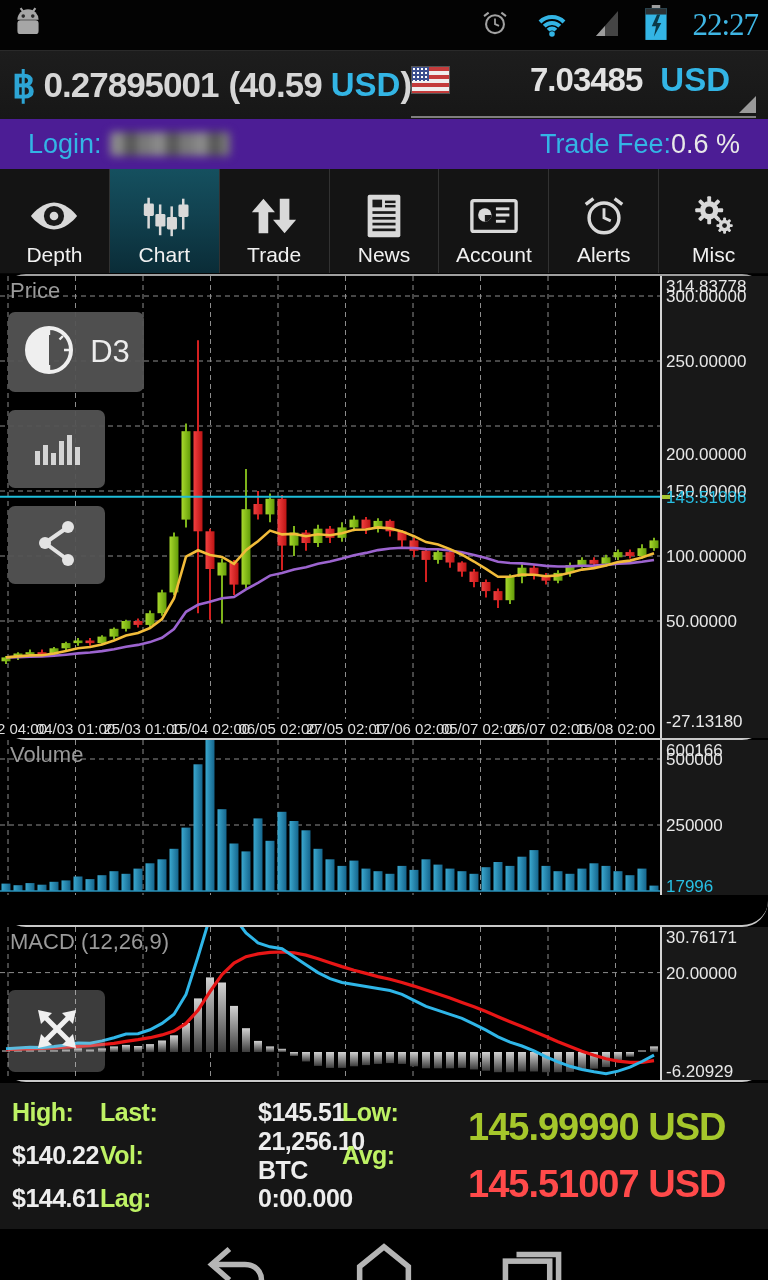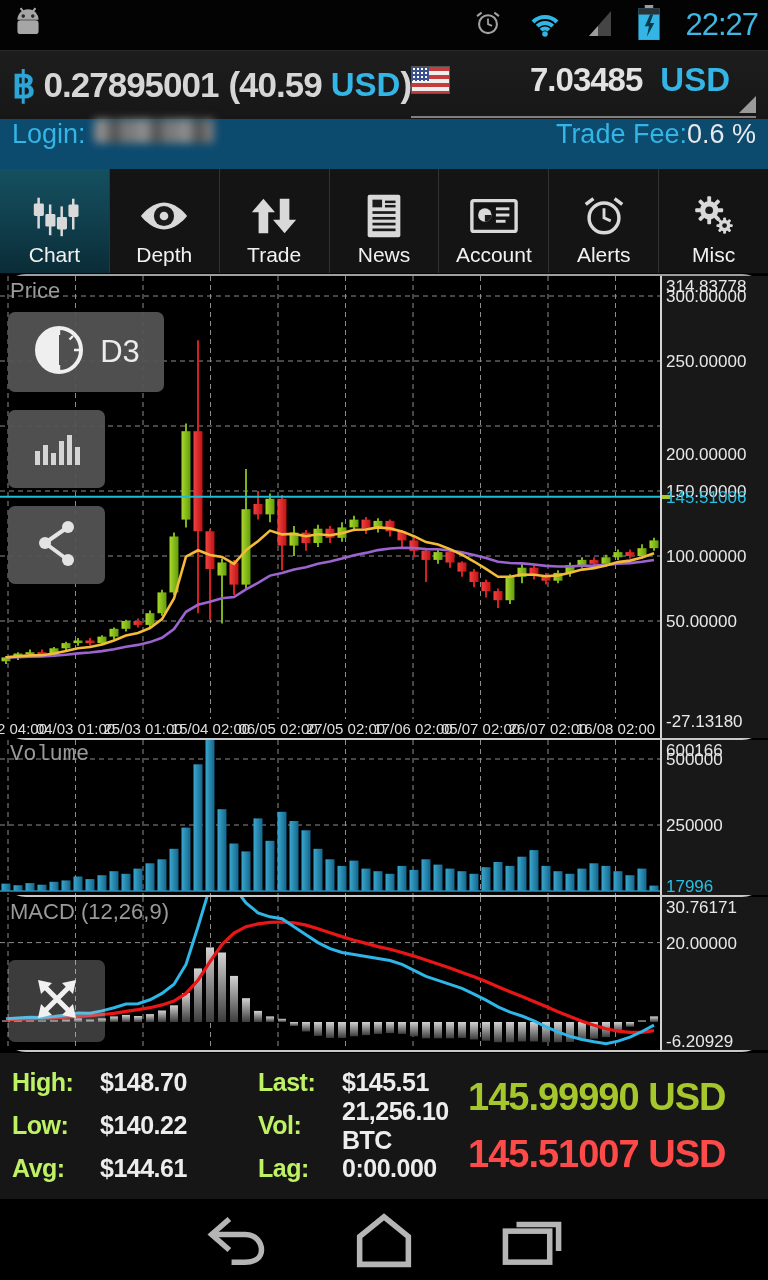--- a/index.html
+++ b/index.html
@@ -1,37 +1,37 @@
 <!DOCTYPE html>
 <html><head>
 <meta charset="utf-8">
 <style>
   html,body{margin:0;padding:0;background:#000;}
   body{font-family:"Liberation Sans",sans-serif;-webkit-font-smoothing:antialiased;}
   .app{position:relative;width:768px;height:1280px;background:#000;overflow:hidden;}
 
   
   .status-bar{height:50px;background:#030303;display:flex;align-items:center;padding:0 10px;}
-  .sb-right{margin-left:auto;display:flex;align-items:center;gap:24px;}
+  .sb-right{margin-left:auto;display:flex;align-items:center;gap:24px;font-family:Liberation Serif, serif;}
   .sb-time{color:#3fb6e4;font-size:31px;letter-spacing:-1px;}
 
   
   .header-row{height:68px;background:linear-gradient(#1d1d1d,#171717);display:flex;align-items:center;padding:0 12px;border-top:1px solid #2a2a2a;}
   .btc-sym{color:#2da5d5;font-size:37px;font-weight:bold;margin-right:8px;}
   .hdr-amount{color:#d6d6d6;font-size:35px;font-weight:bold;letter-spacing:-1px;}
   .hdr-usd{color:#33b5e5;font-size:33px;font-weight:bold;}
   .spinner{margin-left:auto;position:relative;width:352px;height:56px;display:flex;align-items:center;border-bottom:2px solid #7f7f7f;padding-bottom:8px;}
   .flag{width:37px;height:26px;position:relative;overflow:hidden;border:1px solid #555;background:repeating-linear-gradient(#c43c3c 0 4px,#efefef 4px 8px);}
   .flag .canton{position:absolute;left:0;top:0;width:17px;height:14px;background:#3c4f8f;background-image:radial-gradient(#fff 0.8px,transparent 1px);background-size:4px 4px;}
   .spn-val{margin-left:auto;color:#e2e2e2;font-size:33px;font-weight:bold;letter-spacing:-1px;}
   .spn-ccy{color:#33b5e5;font-size:33px;font-weight:bold;margin:0 26px 0 18px;}
   .spn-tri{position:absolute;right:0;bottom:3px;width:0;height:0;border-left:17px solid transparent;border-bottom:17px solid #9a9a9a;}
 
   
-  .login-row{height:50px;display:flex;align-items:flex-start;padding:0 12px;background:#0c4a6e;}
+  .login-row{height:50px;display:flex;align-items:center;padding:0 28px;background:#4c1d95;}
   .login-lbl,.fee-lbl{color:#33b5e5;font-size:27px;}
   .login-blur{width:120px;height:24px;margin-left:8px;border-radius:3px;background:repeating-linear-gradient(90deg,#8a8a8a 0 14px,#585858 14px 27px,#7a7a7a 27px 42px);filter:blur(4px);}
   .fee-wrap{margin-left:auto;display:flex;align-items:center;}
   .fee-val{color:#e8e8e8;font-size:27px;}
 
   
   .tab-bar{height:104px;display:flex;background:#141414;border-bottom:1px solid #050505;}
   .tab{flex:1;display:flex;flex-direction:column;align-items:center;justify-content:flex-end;padding-bottom:6px;border-right:1px solid #323232;cursor:pointer;}
   .tab:last-child{border-right:none;}
   .tab.sel{background:linear-gradient(180deg,#15505f 0%,#11414f 45%,#0a2c37 100%);}
@@ -136,46 +136,46 @@
   <div class="login-row">
     <span class="login-lbl">Login:</span>
     <span class="login-blur"></span>
     <div class="fee-wrap">
       <span class="fee-lbl">Trade Fee:</span>
       <span class="fee-val">0.6 %</span>
     </div>
   </div>
 
   <div class="tab-bar" id="tabbar">
+      <div class="tab">
+        <span class="tab-icon">
+          <svg width="50" height="46" viewBox="0 0 52 46">
+            <path d="M26 9 C15 9 6 18 2 23 C6 28 15 37 26 37 C37 37 46 28 50 23 C46 18 37 9 26 9 Z" fill="#d9d9d9"></path>
+            <circle cx="26" cy="23" r="10.5" fill="#1a1a1a"></circle>
+            <circle cx="26" cy="23" r="4.5" fill="#d9d9d9"></circle>
+          </svg>
+        </span>
+        <span class="tab-label">Depth</span>
+      </div>
       <div class="tab sel">
         <span class="tab-icon">
           <svg width="50" height="46" viewBox="0 0 52 46">
             <g fill="#d9d9d9">
               <rect x="8.7" y="4" width="2.6" height="32"></rect>
               <rect x="5" y="10" width="10.5" height="13" rx="1.5"></rect>
               <rect x="20.7" y="11" width="2.6" height="32"></rect>
               <rect x="17" y="21" width="10.5" height="13" rx="1.5"></rect>
               <rect x="32.7" y="13" width="2.6" height="31"></rect>
               <rect x="29" y="24" width="10.5" height="13" rx="1.5"></rect>
               <rect x="44.7" y="5" width="2.6" height="32"></rect>
               <rect x="41" y="11" width="10.5" height="13" rx="1.5"></rect>
             </g>
           </svg>
         </span>
         <span class="tab-label">Chart</span>
-      </div>
-      <div class="tab">
-        <span class="tab-icon">
-          <svg width="50" height="46" viewBox="0 0 52 46">
-            <path d="M26 9 C15 9 6 18 2 23 C6 28 15 37 26 37 C37 37 46 28 50 23 C46 18 37 9 26 9 Z" fill="#d9d9d9"></path>
-            <circle cx="26" cy="23" r="10.5" fill="#1a1a1a"></circle>
-            <circle cx="26" cy="23" r="4.5" fill="#d9d9d9"></circle>
-          </svg>
-        </span>
-        <span class="tab-label">Depth</span>
       </div>
       <div class="tab">
         <span class="tab-icon">
           <svg width="50" height="46" viewBox="0 0 52 46">
             <g fill="#d9d9d9">
               <path d="M15 5 L27 19 H20 V41 H10 V19 H3 Z"></path>
               <path d="M37 41 L49 27 H42 V5 H32 V27 H25 Z"></path>
             </g>
           </svg>
         </span>
@@ -253,21 +253,21 @@
           </svg>
         </span>
         <span class="tab-label">Misc</span>
       </div>
     </div>
 
   <div class="panel first">
     <div>
       <div class="plot-wrap" style="height:443px;">
         <span class="overlay-title">Price</span>
-        <div class="chart-btn" style="left:8px;top:36px;width:156px;height:80px;">
+        <div class="chart-btn" style="left:8px;top:36px;width:136px;height:80px;">
           <span>
             <svg width="54" height="54" viewBox="0 0 54 54">
               <path d="M27 5 A22 22 0 0 0 27 49 Z" fill="#efefef"></path>
               <circle cx="27" cy="27" r="22" fill="none" stroke="#efefef" stroke-width="4"></circle>
               <g stroke="#efefef" stroke-width="2.4">
                 <path d="M27 7 V12 M27 42 V47 M7 27 H12 M42 27 H47 M13 13 L16.5 16.5 M41 13 L37.5 16.5 M13 41 L16.5 37.5"></path>
               </g>
             </svg>
           </span>
           <span class="d3-label">D3</span>
@@ -463,21 +463,21 @@
         <span class="ylab" style="top: 206px;">150.00000</span>
         <span class="ylab" style="top: 271px;">100.00000</span>
         <span class="ylab" style="top: 336px;">50.00000</span>
         <span class="ylab" style="top: 436px;">-27.13180</span>
         <span class="ylab cyan" style="top: 212px;">145.51006</span>
         <span class="ask-dash" style="top: 219.2px;"></span>
       </div>
   </div>
 
   <div class="panel">
-    <div class="plot-wrap" style="height:155px;font-family:Liberation Mono, monospace;">
+    <div class="plot-wrap" style="height:185px;">
       <span class="overlay-title">Volume</span>
       <svg id="volSvg" width="660" height="155">
           <defs>
             <linearGradient id="gV" x1="0" y1="0" x2="1" y2="0">
               <stop offset="0" stop-color="#3aa8cf"></stop>
               <stop offset="1" stop-color="#15658c"></stop>
             </linearGradient>
           </defs>
           <line x1="8" y1="0" x2="8" y2="155" stroke="#8d8d8d" stroke-width="1" stroke-dasharray="5,4"></line>
           <line x1="75.5" y1="0" x2="75.5" y2="155" stroke="#8d8d8d" stroke-width="1" stroke-dasharray="5,4"></line>
@@ -655,21 +655,20 @@
     <div class="ycol" id="macdY" style="height:153px;">
         <span class="ylab" style="top: 1px;">30.76171</span>
         <span class="ylab" style="top: 37px;">20.00000</span>
         <span class="ylab" style="top: 135px;">-6.20929</span>
       </div>
   </div>
 
   <div class="info-panel">
     <div class="info-grid" id="infogrid">
         <span class="il">High:</span>
-        <span class="iv">$148.70</span>
         <span class="il">Last:</span>
         <span class="iv">$145.51</span>
         <span class="il">Low:</span>
         <span class="iv">$140.22</span>
         <span class="il">Vol:</span>
         <span class="iv">21,256.10 BTC</span>
         <span class="il">Avg:</span>
         <span class="iv">$144.61</span>
         <span class="il">Lag:</span>
         <span class="iv">0:00.000</span>

